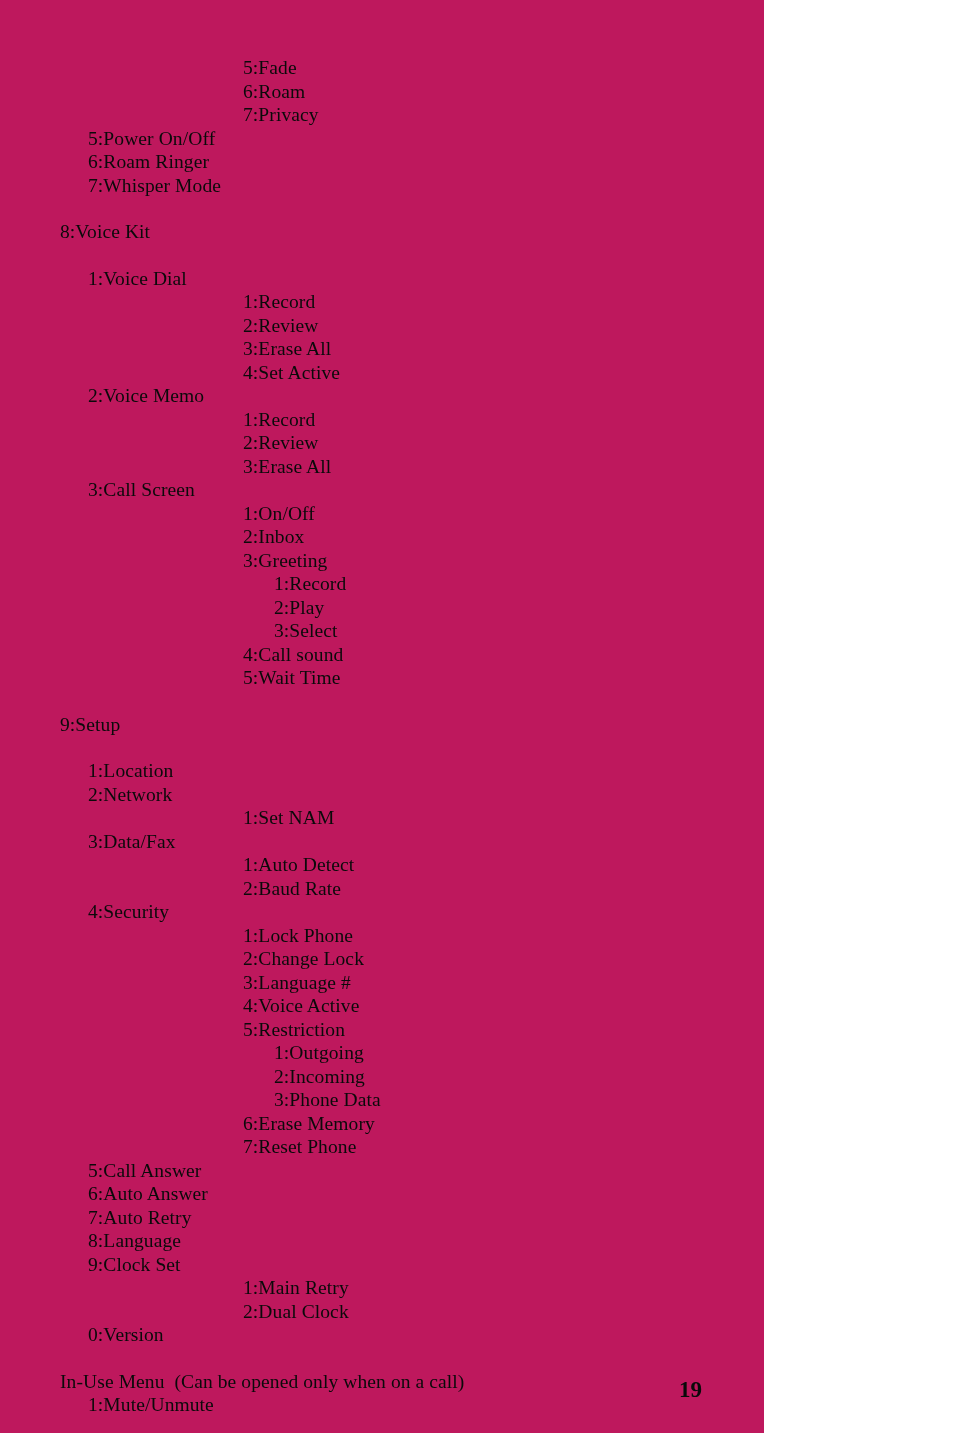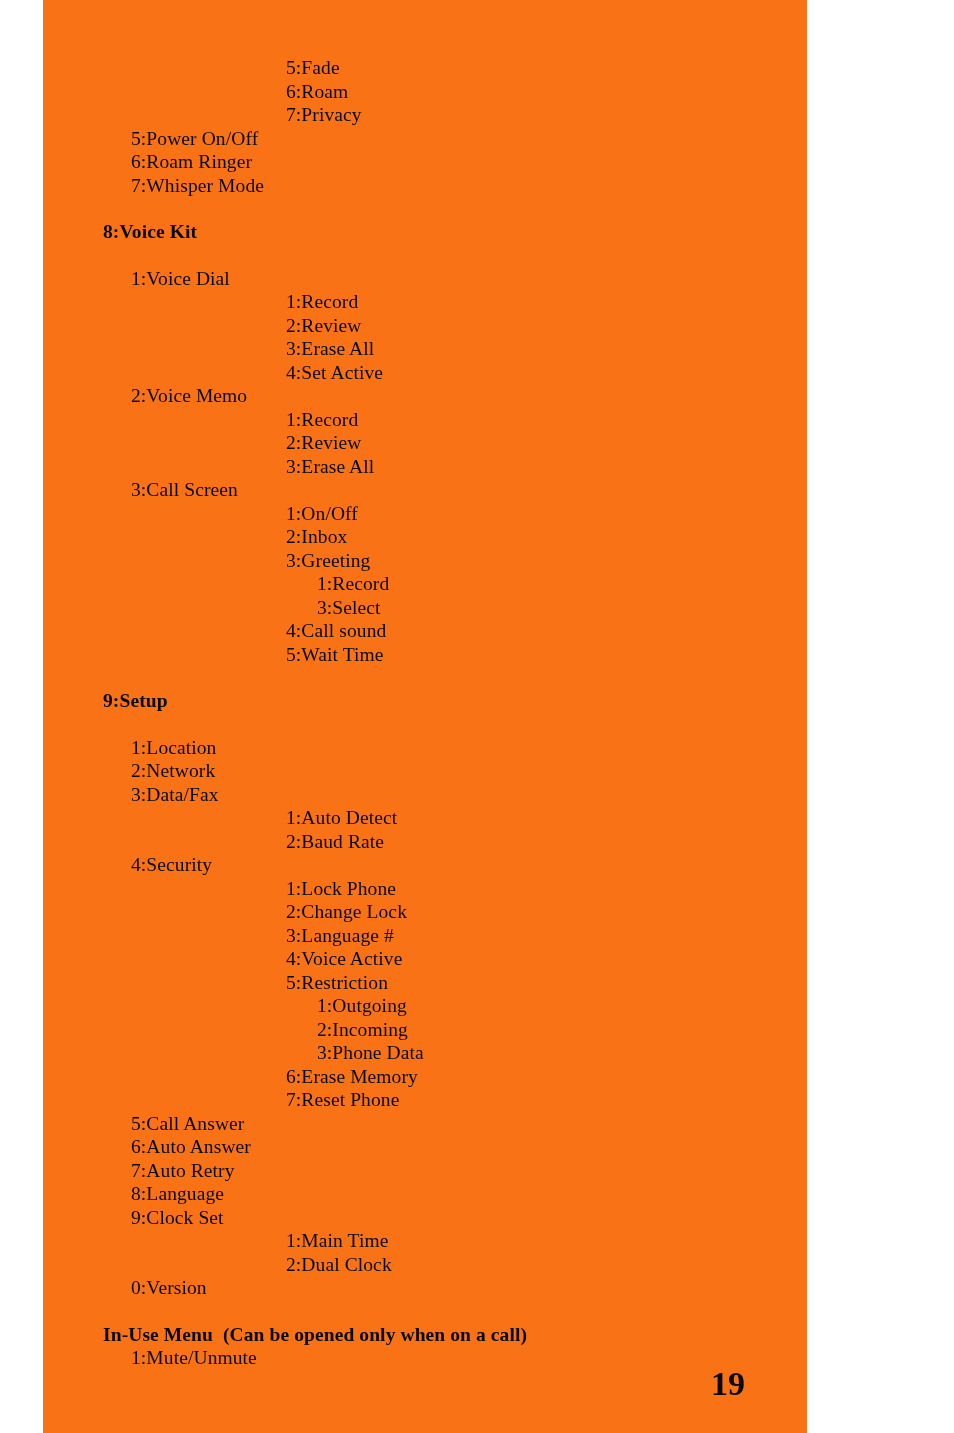--- a/index.html
+++ b/index.html
@@ -9,23 +9,22 @@
     background: #ffffff;
   }
   body {
     font-family: "Liberation Serif", "DejaVu Serif", serif;
     color: #000000;
   }
   #page {
     position: relative;
     width: 764px;
     height: 1433px;
-    background: #f97316;
+    background: #be185d;
     overflow: hidden;
-    margin-left: 43px;
   }
   #menu-tree {
     position: absolute;
     left: 0;
     top: 56px;
     width: 954px;
   }
   .line {
     font-size: 19.5px;
     line-height: 23.5px;
@@ -33,28 +32,28 @@
     letter-spacing: 0.1px;
     color: #0a0a0a;
   }
   
   .lvl-0 { padding-left: 60px; }
   .lvl-1 { padding-left: 88px; }
   .lvl-2 { padding-left: 243px; }
   .lvl-3 { padding-left: 274px; }
 
   
-  .section-head { margin-top: 23px; margin-bottom: 23px; font-weight: bold; }
+  .section-head { margin-top: 23px; margin-bottom: 23px; }
   .section-head.no-gap-after { margin-bottom: 0; }
 
   #page-number {
     position: absolute;
     right: 62px;
     bottom: 32px;
-    font-size: 34px;
+    font-size: 23px;
     font-weight: bold;
     line-height: 1;
     color: #0a0a0a;
   }
 </style>
 </head>
 <body>
 
 <div id="page">
 
@@ -73,46 +72,48 @@
       <div class="line lvl-2">4:Set Active</div>
       <div class="line lvl-1">2:Voice Memo</div>
       <div class="line lvl-2">1:Record</div>
       <div class="line lvl-2">2:Review</div>
       <div class="line lvl-2">3:Erase All</div>
       <div class="line lvl-1">3:Call Screen</div>
       <div class="line lvl-2">1:On/Off</div>
       <div class="line lvl-2">2:Inbox</div>
       <div class="line lvl-2">3:Greeting</div>
       <div class="line lvl-3">1:Record</div>
+      <div class="line lvl-3">2:Play</div>
       <div class="line lvl-3">3:Select</div>
       <div class="line lvl-2">4:Call sound</div>
       <div class="line lvl-2">5:Wait Time</div>
       <div class="line lvl-0 section-head">9:Setup</div>
       <div class="line lvl-1">1:Location</div>
       <div class="line lvl-1">2:Network</div>
+      <div class="line lvl-2">1:Set NAM</div>
       <div class="line lvl-1">3:Data/Fax</div>
       <div class="line lvl-2">1:Auto Detect</div>
       <div class="line lvl-2">2:Baud Rate</div>
       <div class="line lvl-1">4:Security</div>
       <div class="line lvl-2">1:Lock Phone</div>
       <div class="line lvl-2">2:Change Lock</div>
       <div class="line lvl-2">3:Language #</div>
       <div class="line lvl-2">4:Voice Active</div>
       <div class="line lvl-2">5:Restriction</div>
       <div class="line lvl-3">1:Outgoing</div>
       <div class="line lvl-3">2:Incoming</div>
       <div class="line lvl-3">3:Phone Data</div>
       <div class="line lvl-2">6:Erase Memory</div>
       <div class="line lvl-2">7:Reset Phone</div>
       <div class="line lvl-1">5:Call Answer</div>
       <div class="line lvl-1">6:Auto Answer</div>
       <div class="line lvl-1">7:Auto Retry</div>
       <div class="line lvl-1">8:Language</div>
       <div class="line lvl-1">9:Clock Set</div>
-      <div class="line lvl-2">1:Main Time</div>
+      <div class="line lvl-2">1:Main Retry</div>
       <div class="line lvl-2">2:Dual Clock</div>
       <div class="line lvl-1">0:Version</div>
       <div class="line lvl-0 section-head no-gap-after">In-Use Menu  (Can be opened only when on a call)</div>
       <div class="line lvl-1">1:Mute/Unmute</div>
     </div>
 
   <div id="page-number">19</div>
 
 </div>
 

